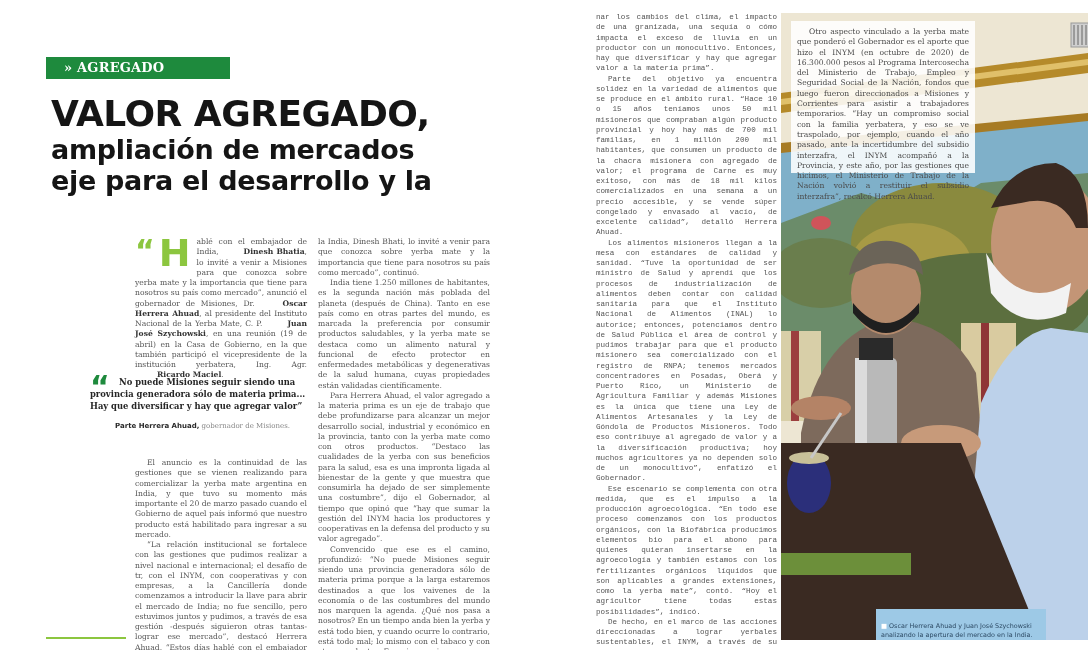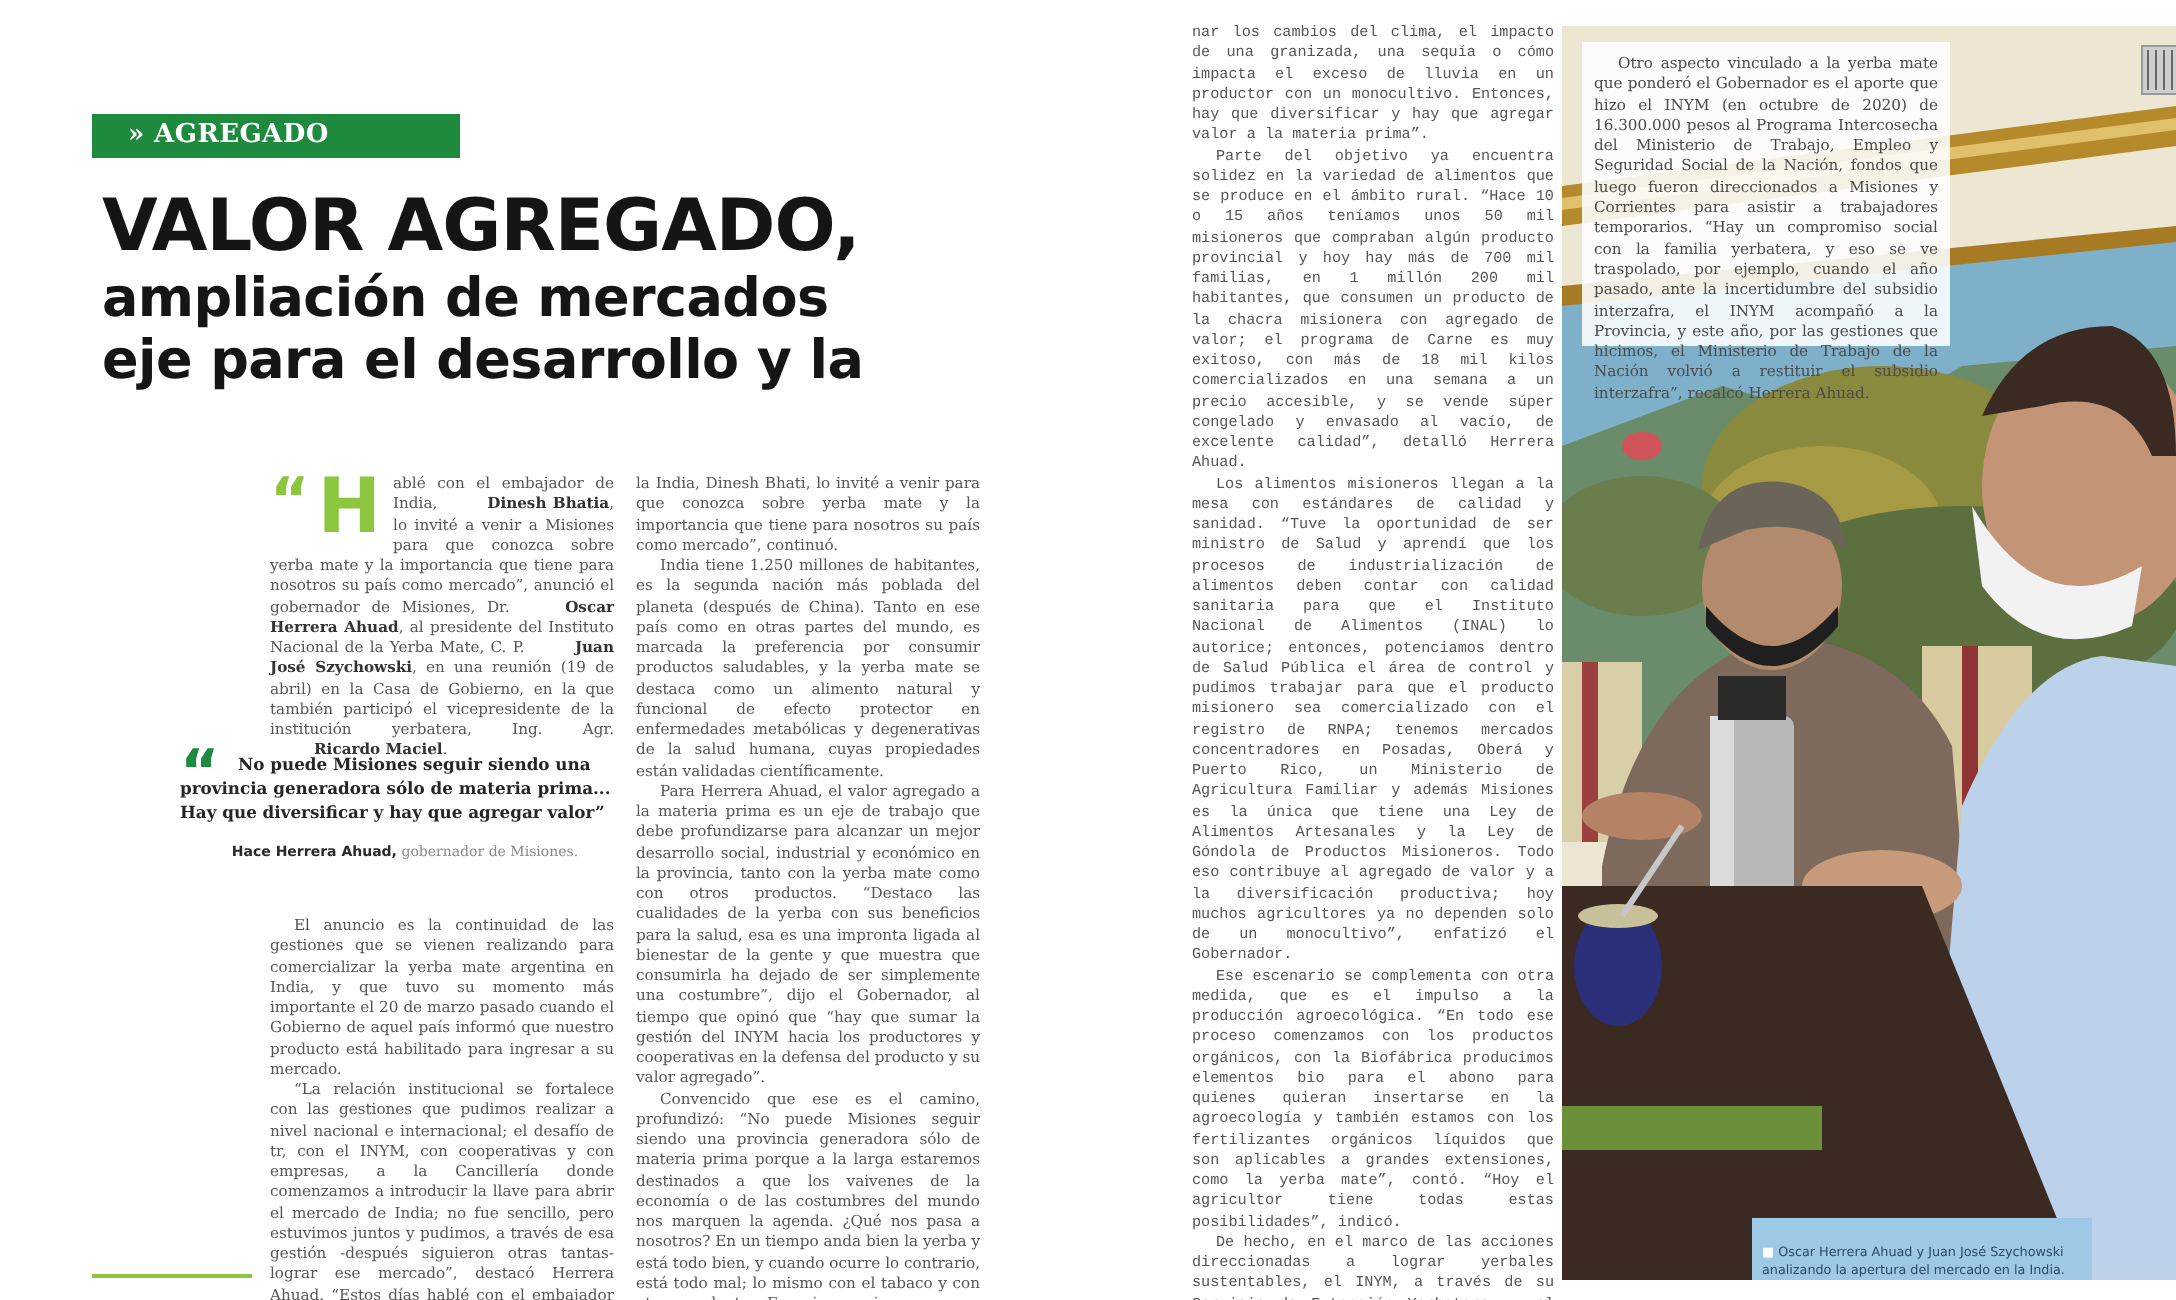--- a/index.html
+++ b/index.html
@@ -76,21 +76,21 @@
 
   <div class="col col-1">
     <p class="noindent lead">
       <span class="dropcap-quote">“</span><span class="dropcap">H</span><span>ablé con el embajador de India, </span><b>Dinesh Bhatia</b><span>, lo invité a venir a Misiones para que conozca sobre yerba mate y la importancia que tiene para nosotros su país como mercado”, anunció el gobernador de Misiones, Dr. </span><b>Oscar Herrera Ahuad</b><span>, al presidente del Instituto Nacional de la Yerba Mate, C. P. </span><b>Juan José Szychowski</b><span>, en una reunión (19 de abril) en la Casa de Gobierno, en la que también participó el vicepresidente de la institución yerbatera, Ing. Agr. </span><b>Ricardo Maciel</b><span>.</span>
     </p>
   </div>
 
   <div class="pullquote">
     <span class="mark">“</span>
     <p class="text">No puede Misiones seguir siendo una provincia generadora sólo de materia prima... Hay que diversificar y hay que agregar valor”</p>
-    <p class="cite"><b>Hace Herrera Ahuad,</b><span> gobernador de Misiones.</span></p>
+    <p class="cite"><b>Parte Herrera Ahuad,</b><span> gobernador de Misiones.</span></p>
   </div>
 
   <div class="col col-1b">
     <p>El anuncio es la continuidad de las gestiones que se vienen realizando para comercializar la yerba mate argentina en India, y que tuvo su momento más importante el 20 de marzo pasado cuando el Gobierno de aquel país informó que nuestro producto está habilitado para ingresar a su mercado.</p>
     <p>“La relación institucional se fortalece con las gestiones que pudimos realizar a nivel nacional e internacional; el desafío de tr, con el INYM, con cooperativas y con empresas, a la Cancillería donde comenzamos a introducir la llave para abrir el mercado de India; no fue sencillo, pero estuvimos juntos y pudimos, a través de esa gestión -después siguieron otras tantas- lograr ese mercado”, destacó Herrera Ahuad. “Estos días hablé con el embajador de</p>
   </div>
 
   <div class="sidenote-rule"></div>
 
   <div class="col col-2">

